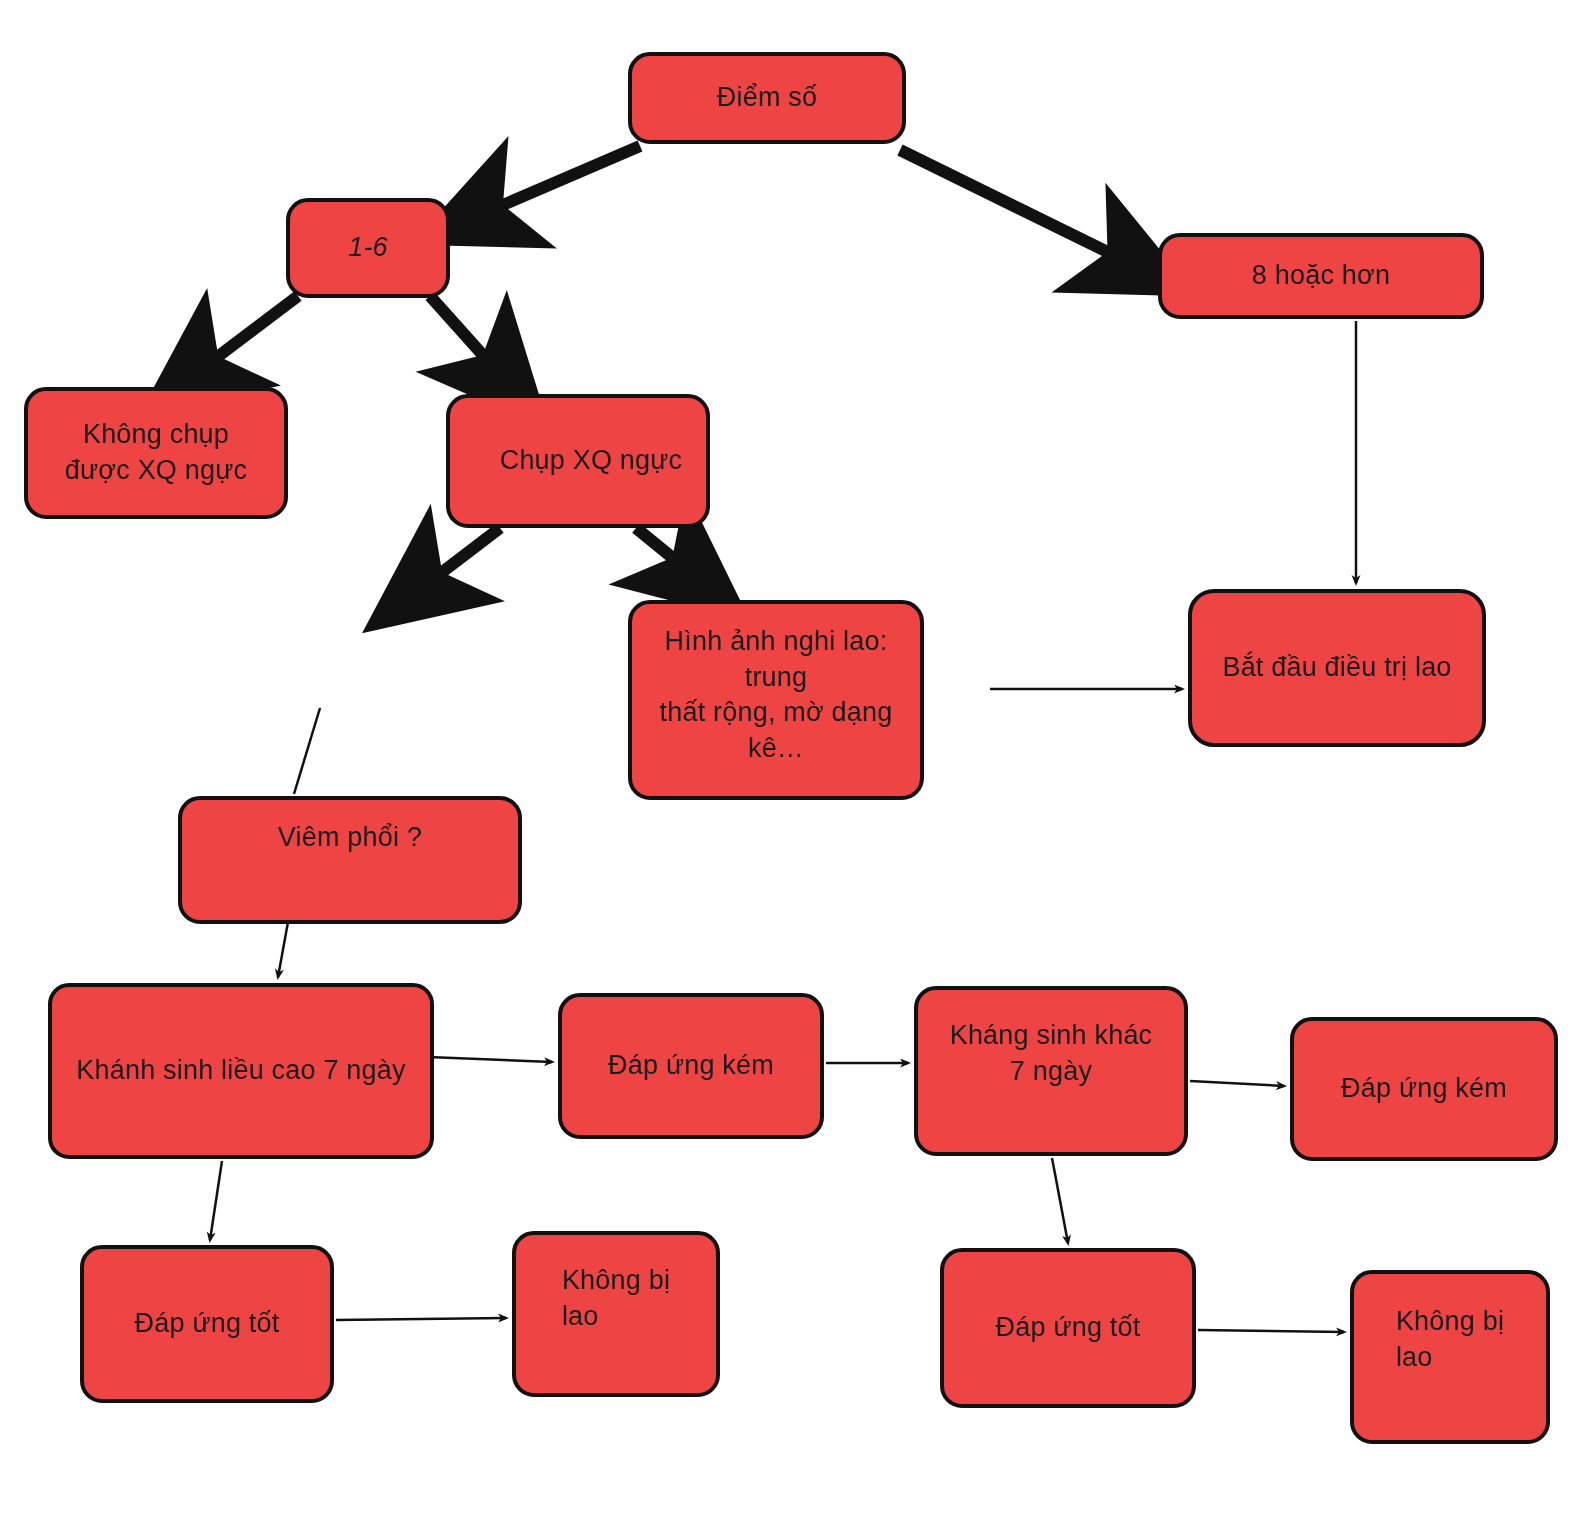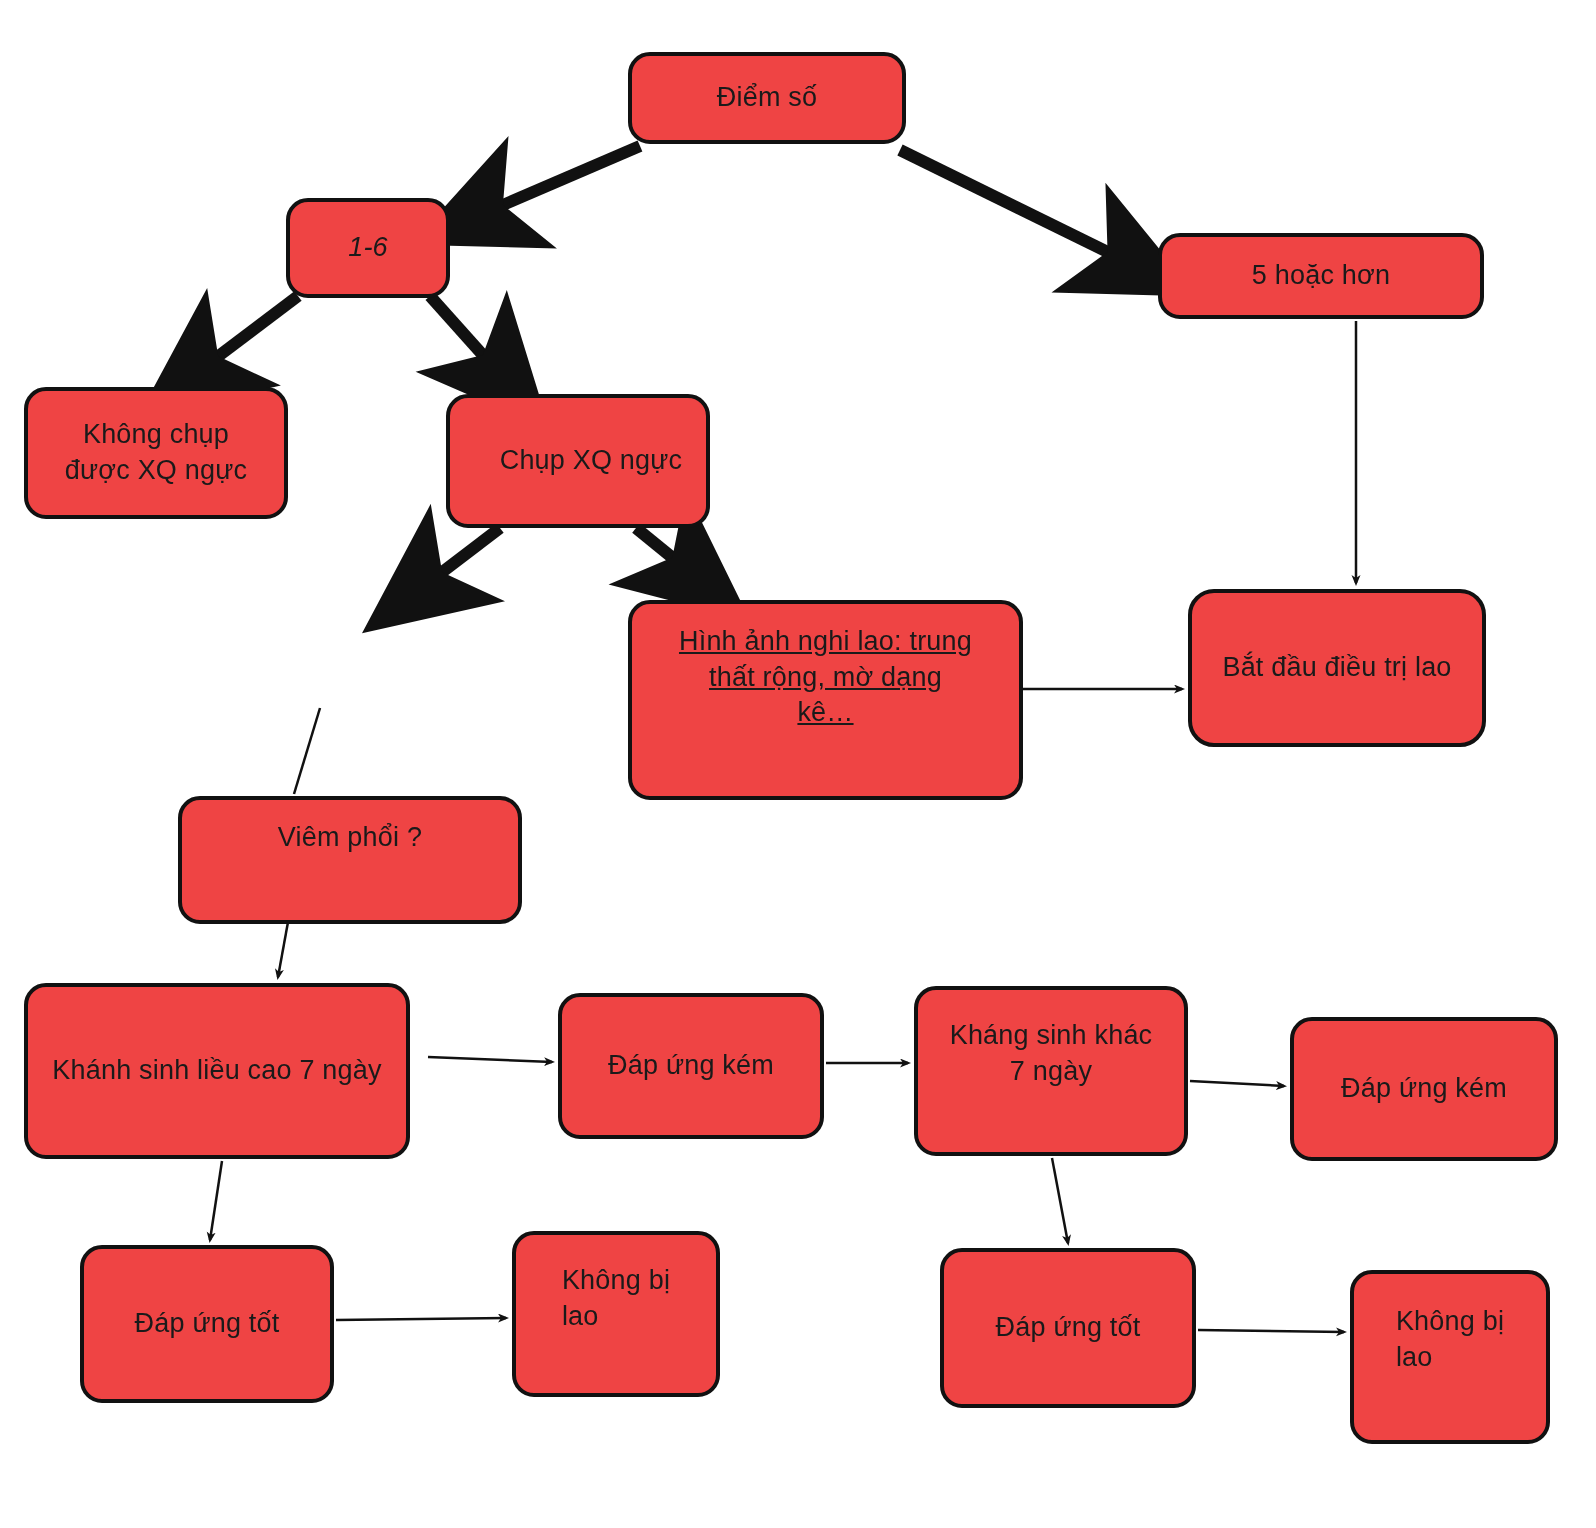--- a/index.html
+++ b/index.html
@@ -102,48 +102,48 @@
 
   <div class="node" style="left:628px;top:52px;width:278px;height:92px;">
     <span class="label">Điểm số</span>
   </div>
 
   <div class="node" style="left:286px;top:198px;width:164px;height:100px;font-style:italic;">
     <span class="label">1-6</span>
   </div>
 
   <div class="node" style="left:1158px;top:233px;width:326px;height:86px;">
-    <span class="label">5 hoặc hơn</span>
+    <span class="label">8 hoặc hơn</span>
   </div>
 
   <div class="node top-align" style="left:24px;top:387px;width:264px;height:132px;">
     <span class="label">Không chụp
 được XQ ngực</span>
   </div>
 
   <div class="node" style="left:446px;top:394px;width:264px;height:134px;padding-left:36px;">
     <span class="label">Chụp XQ ngực</span>
   </div>
 
 
-  <div class="node top-align" style="left:628px;top:600px;width:395px;height:200px;padding-top:20px;text-decoration:underline;">
+  <div class="node top-align" style="left:628px;top:600px;width:296px;height:200px;padding-top:20px;">
     <span class="label">Hình ảnh nghi lao: trung
 thất rộng, mờ dạng
 kê…</span>
   </div>
 
   <div class="node" style="left:1188px;top:589px;width:298px;height:158px;border-radius:26px;">
     <span class="label">Bắt đầu điều trị lao</span>
   </div>
 
   <div class="node top-align" style="left:178px;top:796px;width:344px;height:128px;padding-top:20px;">
     <span class="label">Viêm phổi ?</span>
   </div>
 
-  <div class="node" style="left:24px;top:983px;width:386px;height:176px;">
+  <div class="node" style="left:48px;top:983px;width:386px;height:176px;border-radius:21px;">
     <span class="label">Khánh sinh liều cao 7 ngày</span>
   </div>
 
   <div class="node" style="left:558px;top:993px;width:266px;height:146px;">
     <span class="label">Đáp ứng kém</span>
   </div>
 
   <div class="node top-align" style="left:914px;top:986px;width:274px;height:170px;padding-top:28px;">
     <span class="label">Kháng sinh khác
 7 ngày</span>

